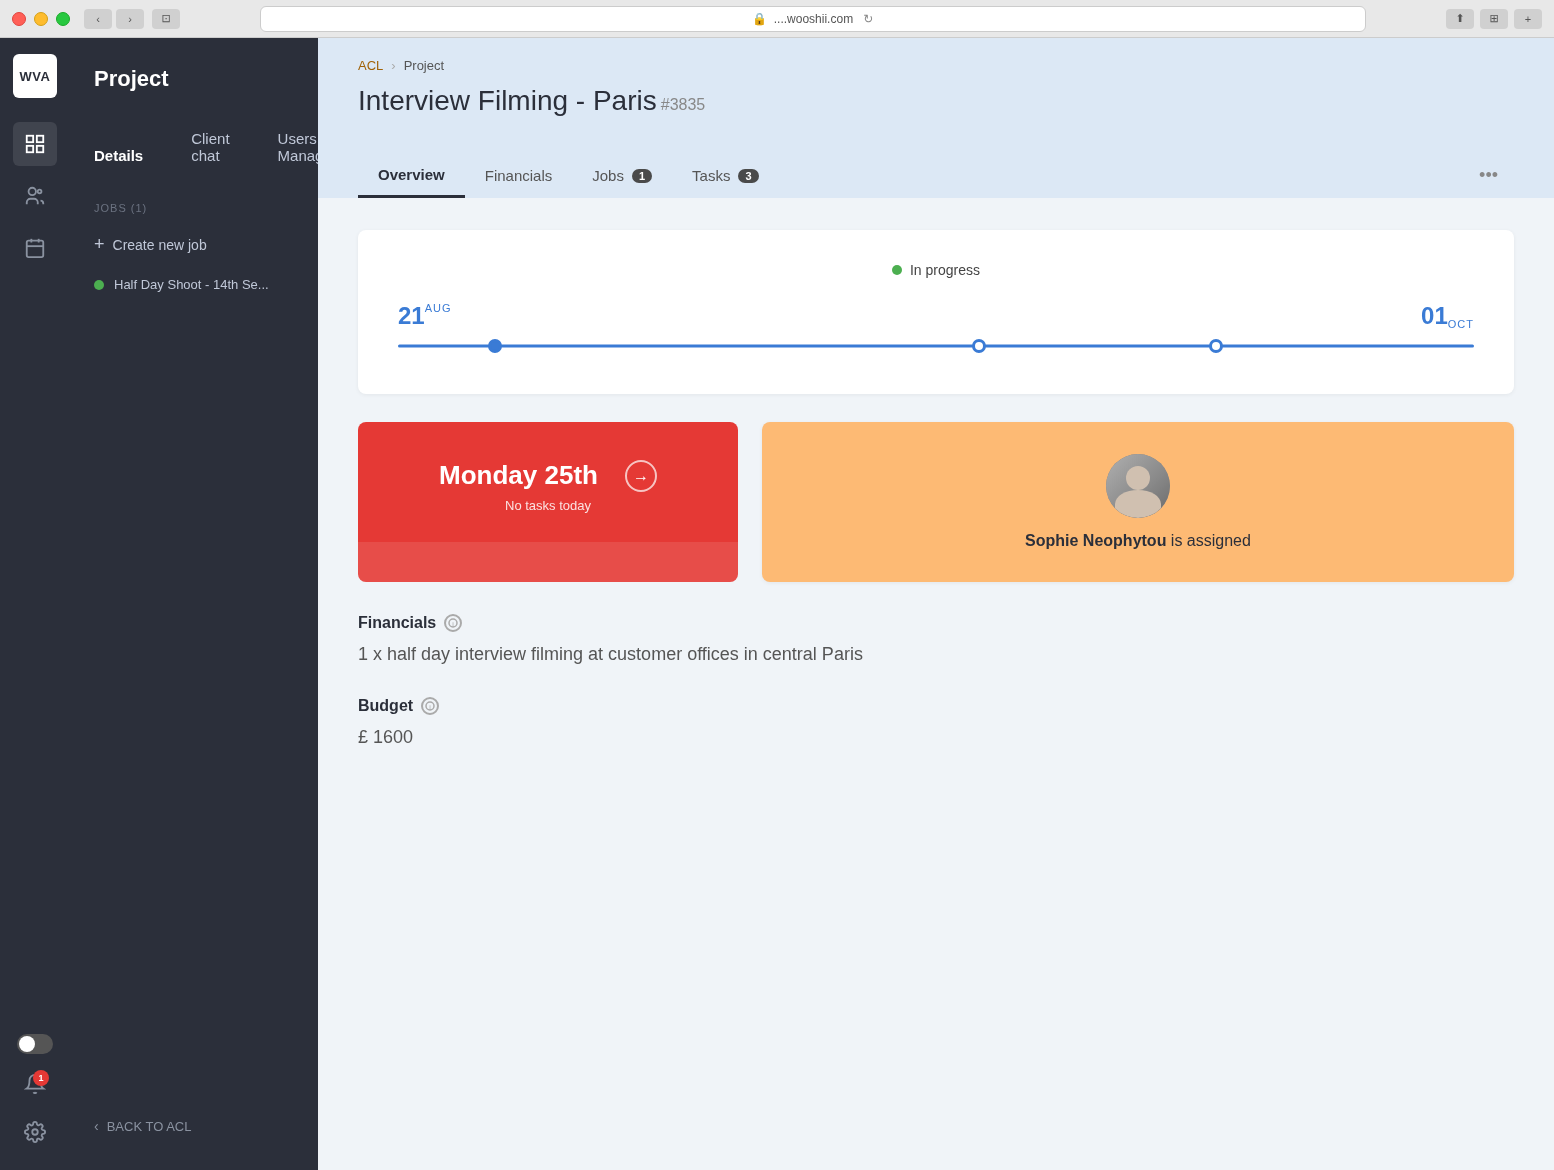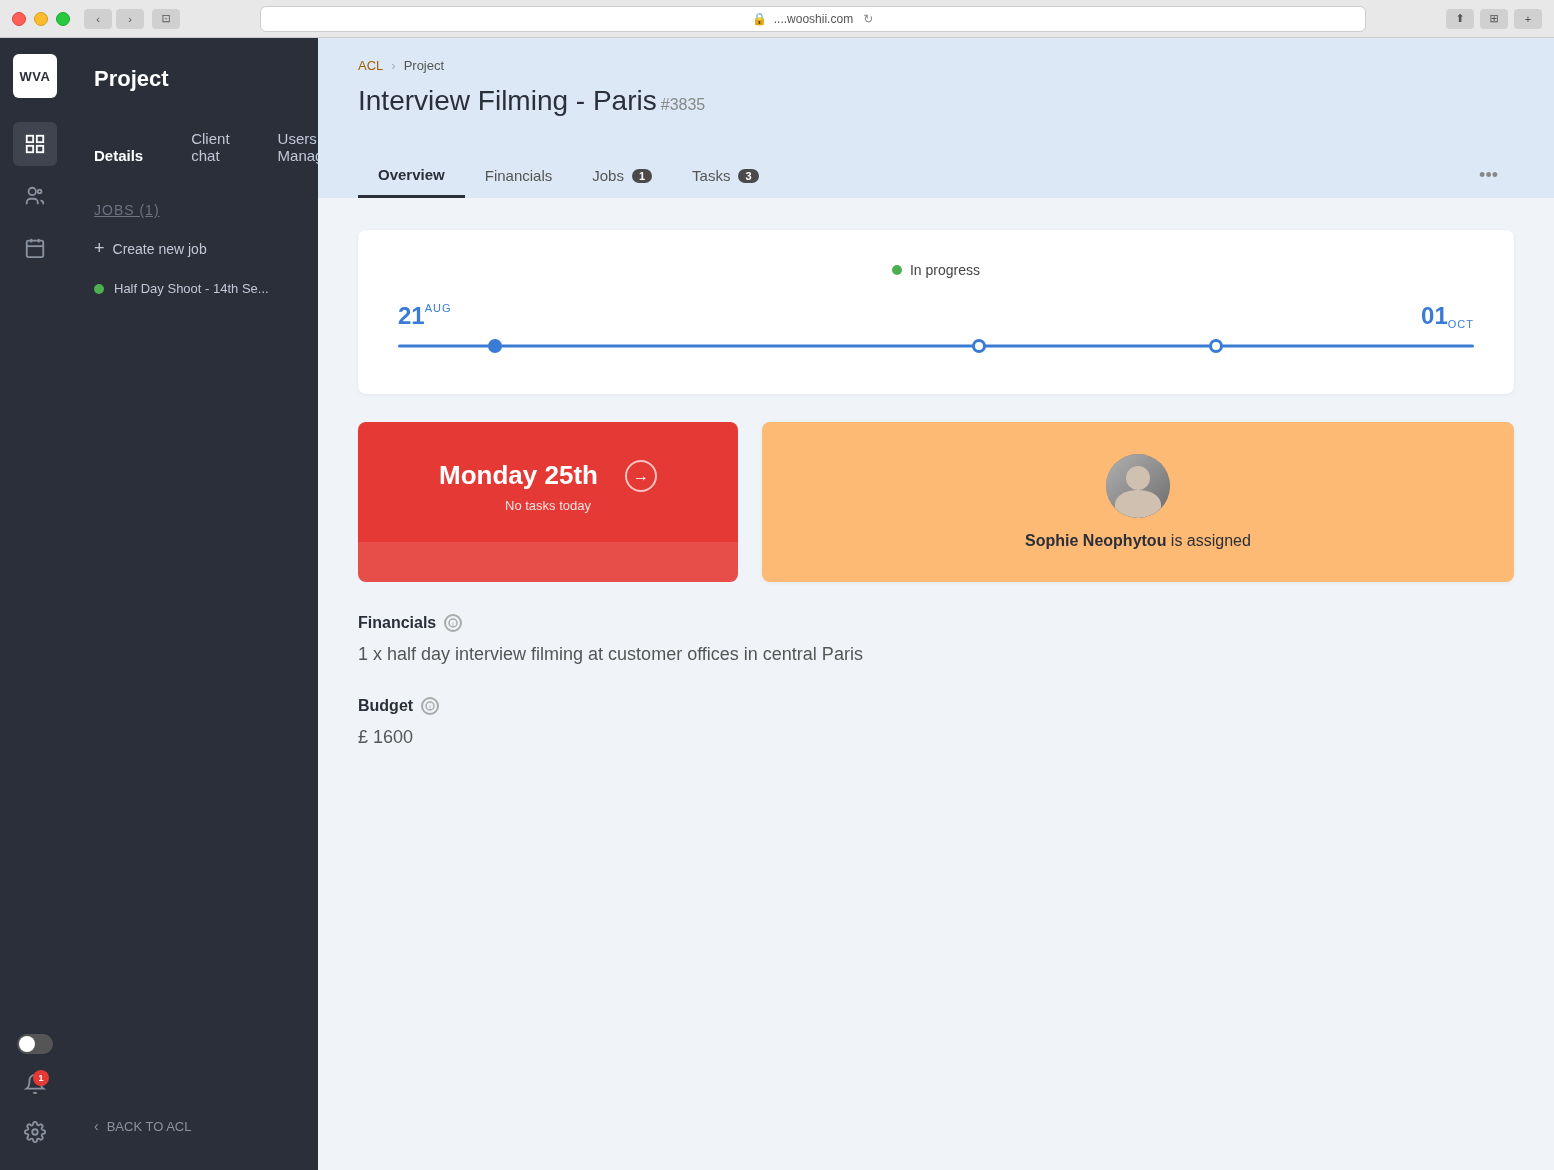--- a/index.html
+++ b/index.html
@@ -124,21 +124,21 @@
     }
     .sidebar-nav { display: flex; flex-direction: row; align-items: flex-end; }
     .sidebar-nav-item {
       padding: 14px 24px;
       font-size: 15px; color: #c0c8d8;
       cursor: pointer;
     }
     .sidebar-nav-item.active { color: white; font-weight: 600; }
     .sidebar-section-label {
       padding: 24px 24px 8px;
-      font-size: 14px; color: #6b7280; letter-spacing: 1px; text-transform: uppercase; text-decoration: underline;
+      font-size: 11px; color: #6b7280; letter-spacing: 1px; text-transform: uppercase;
     }
     .sidebar-create-job {
       padding: 12px 24px;
       display: flex; align-items: center; gap: 8px;
       color: #c0c8d8; font-size: 14px; cursor: pointer;
     }
     .sidebar-job-item {
       padding: 10px 24px;
       display: flex; align-items: center; gap: 10px;
       color: #c0c8d8; font-size: 13px; cursor: pointer;

